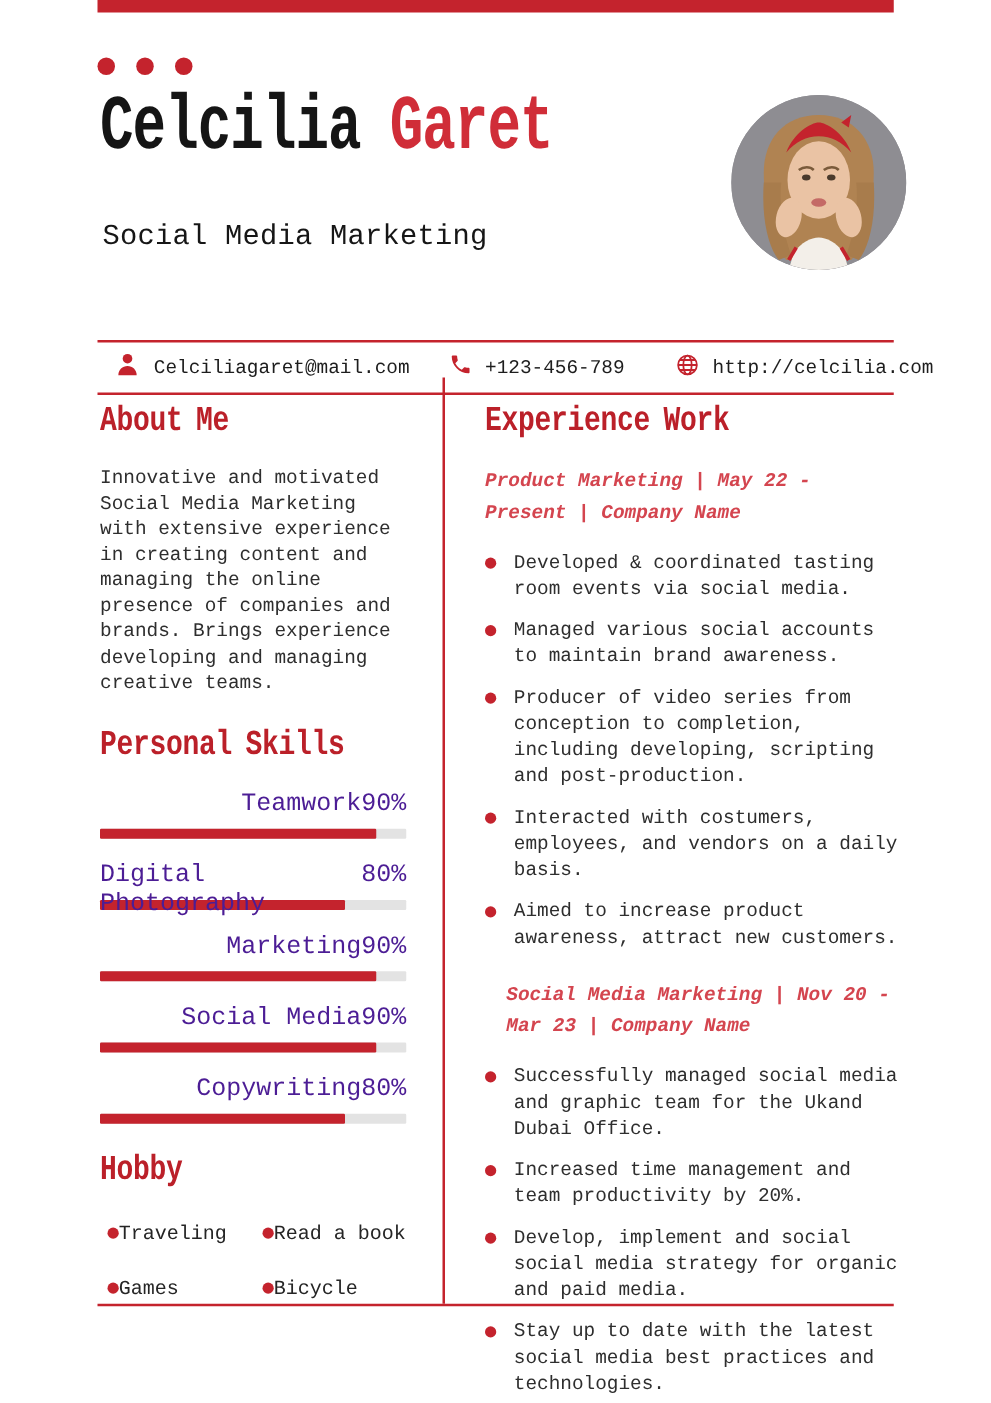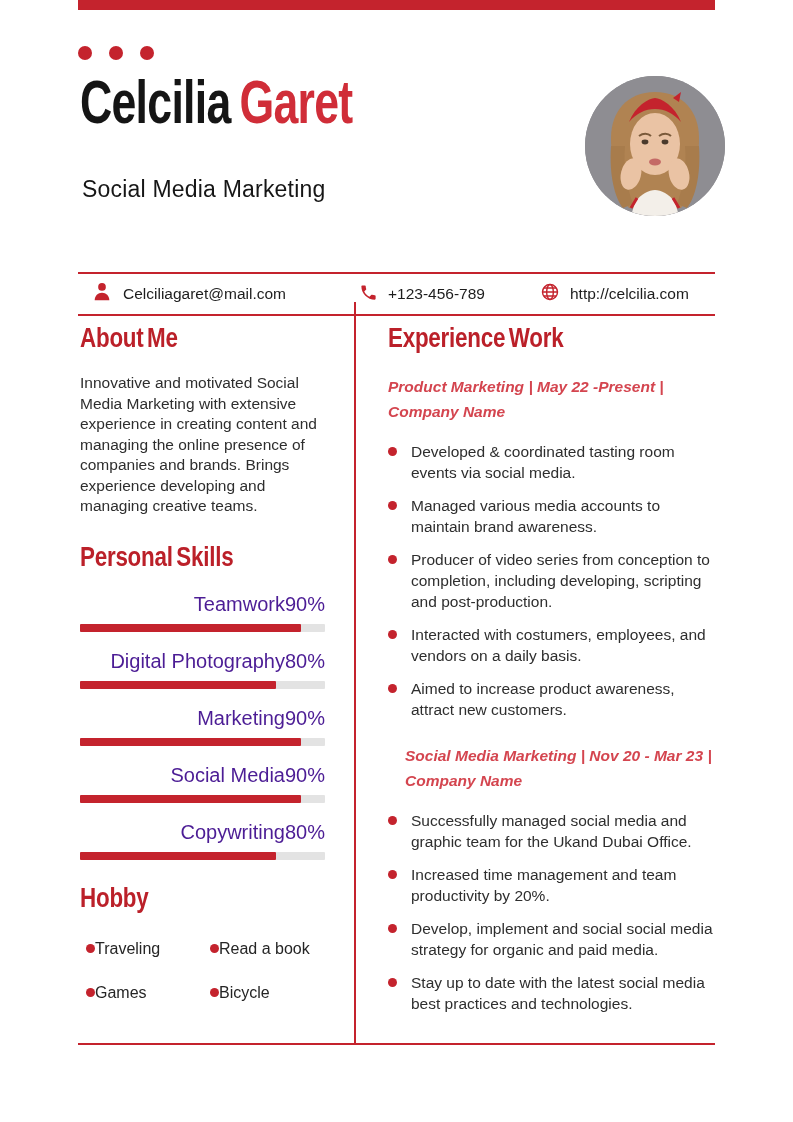--- a/index.html
+++ b/index.html
@@ -1,17 +1,17 @@
 <!DOCTYPE html>
 <html><head>
 <meta charset="utf-8">
 <style>
   html,body{margin:0;padding:0;background:#fff;}
   .page{position:relative;width:793px;height:1122px;background:#fff;overflow:hidden;
-        font-family:Liberation Sans, sans-serif;color:#333;}
+        font-family:Liberation Mono, monospace;color:#333;}
 
   
   .topbar{position:absolute;left:78px;right:78px;top:0;height:10px;background:var(--accent);}
   .dots{position:absolute;left:78px;top:46px;display:flex;gap:17px;}
   .dots span{width:14px;height:14px;border-radius:50%;background:var(--accent);}
 
   
   .name{position:absolute;left:80px;top:66px;margin:0;font-size:62px;font-weight:bold;
         letter-spacing:-1px;word-spacing:-4px;white-space:nowrap;
         transform:scaleX(.72);transform-origin:left;color:#151515;}
@@ -218,21 +218,21 @@
       </div>
   </div>
 
   <div class="col-right">
     <h2 class="h-sec">Experience Work</h2>
     <div id="jobs">
         <div class="job">
           <h3 class="job-title">Product Marketing | May 22 -Present | Company Name</h3>
           <ul class="bullets">
             <li><span class="dot"></span><span>Developed &amp; coordinated tasting room events via social media.</span></li>
-            <li><span class="dot"></span><span>Managed various media accounts to maintain brand awareness.</span></li>
+            <li><span class="dot"></span><span>Managed various social accounts to maintain brand awareness.</span></li>
             <li><span class="dot"></span><span>Producer of video series from conception to completion, including developing, scripting and post-production.</span></li>
             <li><span class="dot"></span><span>Interacted with costumers, employees, and vendors on a daily basis.</span></li>
             <li><span class="dot"></span><span>Aimed to increase product awareness, attract new customers.</span></li>
           </ul>
         </div>
         <div class="job job2">
           <h3 class="job-title">Social Media Marketing | Nov 20 - Mar 23 | Company Name</h3>
           <ul class="bullets">
             <li><span class="dot"></span><span>Successfully managed social media and graphic team for the Ukand Dubai Office.</span></li>
             <li><span class="dot"></span><span>Increased time management and team productivity by 20%.</span></li>

